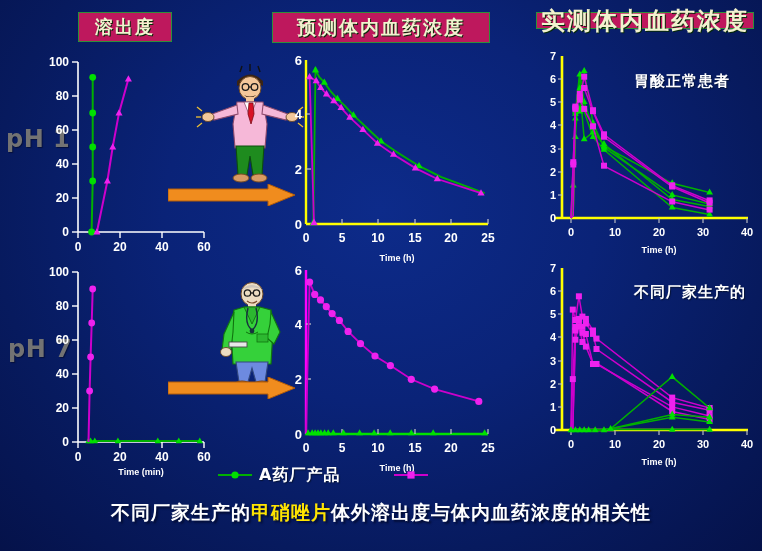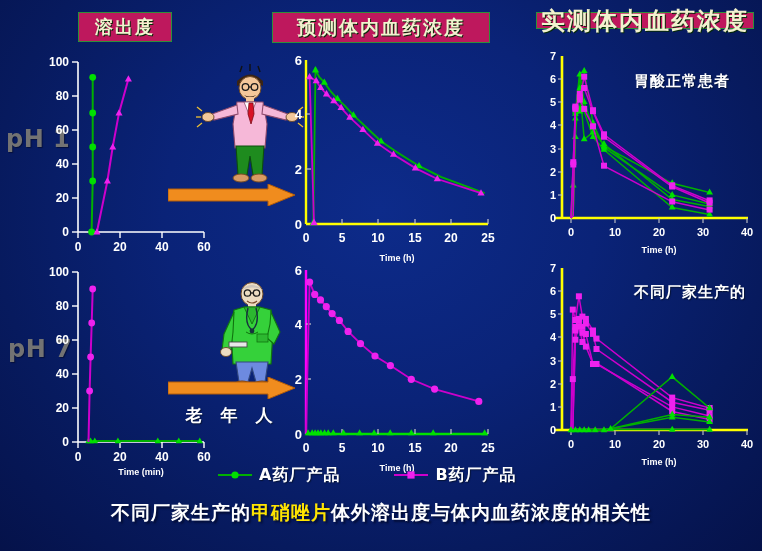--- a/index.html
+++ b/index.html
@@ -307,21 +307,20 @@
 
       <ellipse cx="42" cy="113" rx="8" ry="4" fill="#b96f33" stroke="#6e3d14" stroke-width="1"></ellipse>
       <ellipse cx="62" cy="113" rx="8" ry="4" fill="#b96f33" stroke="#6e3d14" stroke-width="1"></ellipse>
     </svg>
   </div>
 
   <div class="arrow-wrap" style="left:168px;top:377px;">
     <svg width="128" height="22" viewBox="0 0 128 22">
       <polygon points="0,5 100,5 100,0 127,11 100,22 100,17 0,17" fill="#f08c1e" stroke="#b35c08" stroke-width="1"></polygon>
     </svg>
-    <div class="arrow-cap">老 年 人</div>
   </div>
 
   <div class="plot" style="left:278px;top:52px;">
     <svg width="230" height="215" viewBox="0 0 230 215">
 
       <line x1="28" y1="8" x2="28" y2="172" stroke="#ffff00" stroke-width="2.4"></line>
       <line x1="28" y1="172" x2="210" y2="172" stroke="#ffff00" stroke-width="2.4"></line>
 
       <g stroke="#c9c9c9" stroke-width="1.2">
         <line x1="28" y1="117" x2="33" y2="117"></line>
@@ -666,19 +665,18 @@
         <line x1="0" y1="6" x2="34" y2="6" stroke="#00b000" stroke-width="2"></line>
         <circle cx="17" cy="6" r="3.6" fill="#00e000"></circle>
       </svg>
       <span class="legend-text">A药厂产品</span>
     </div>
     <div class="legend-item">
       <svg width="34" height="12" viewBox="0 0 34 12">
         <line x1="0" y1="6" x2="34" y2="6" stroke="#cc00cc" stroke-width="2"></line>
         <rect x="13.4" y="2.4" width="7.2" height="7.2" fill="#ee22ee"></rect>
       </svg>
-      <span class="legend-text">B药厂产品</span>
     </div>
   </div>
 
   <div id="caption"><span class="w">不同厂家生产的</span><span class="y">甲硝唑片</span><span class="w">体外溶出度与体内血药浓度的相关性</span></div>
 
 </div>
 
 </body></html>

